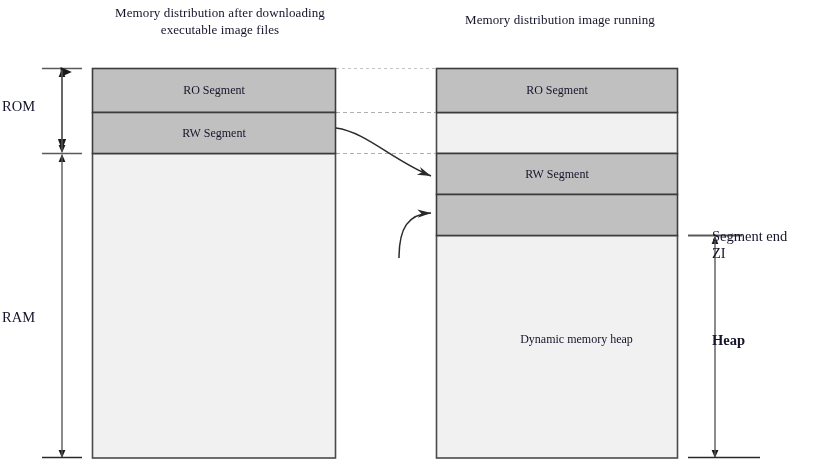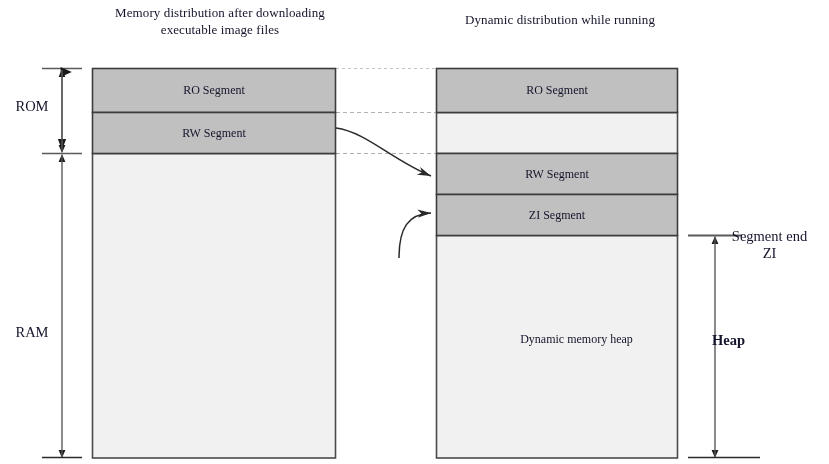--- a/index.html
+++ b/index.html
@@ -49,35 +49,35 @@
     font-size: 12px;
     line-height: 16px;
     color: #14142b;
     pointer-events: none;
   }
   .side-label {
     position: absolute;
     font-size: 14.5px;
     line-height: 17px;
     color: #14142b;
-    text-align: center;
+    text-align: left;
   }
   #label-rom { left: 2px; top: 98px; width: 60px; }
-  #label-ram { left: 2px; top: 324px; width: 60px; }
+  #label-ram { left: 2px; top: 309px; width: 60px; }
   #label-zi-end { left: 712px; top: 228px; width: 115px; }
   #label-heap { left: 712px; top: 332px; width: 60px; text-align: left; font-weight: bold; }
 </style>
 </head>
 <body>
 
 <div id="canvas">
 
   <div class="title" id="title-left">Memory distribution after downloading executable image files</div>
 
-  <div class="title" id="title-right">Dynamic distribution while running</div>
+  <div class="title" id="title-right">Memory distribution image running</div>
 
   <svg class="svg-layer" viewBox="0 0 829 464" xmlns="http://www.w3.org/2000/svg">
 
     <defs>
       <marker id="arrowFilled" markerWidth="9" markerHeight="9" refX="8" refY="3" orient="auto" markerUnits="strokeWidth">
         <path d="M0,0 L8,3 L0,6 z" fill="#1a1a1a"></path>
       </marker>
       <marker id="arrowUp" markerWidth="9" markerHeight="9" refX="4" refY="7" orient="auto" markerUnits="strokeWidth">
         <path d="M4,0 L7.6,8 L0.4,8 z" fill="#1a1a1a"></path>
       </marker>
@@ -138,21 +138,20 @@
   </svg>
 
   <div class="seg-label" style="left:92px; top:82px; width:244px;">RO Segment</div>
 
   <div class="seg-label" style="left:92px; top:125px; width:244px;">RW Segment</div>
 
   <div class="seg-label" style="left:436px; top:82px; width:242px;">RO Segment</div>
 
   <div class="seg-label" style="left:436px; top:166px; width:242px;">RW Segment</div>
 
-  <div class="seg-label" style="left:436px; top:207px; width:242px;">ZI Segment</div>
 
   <div class="seg-label" style="left:436px; top:331px; width:281px;text-align:center;">Dynamic memory heap</div>
 
   <div class="side-label" id="label-rom">ROM</div>
 
   <div class="side-label" id="label-ram">RAM</div>
 
   <div class="side-label" id="label-zi-end">
     <div>Segment end</div>
     <div>ZI</div>

